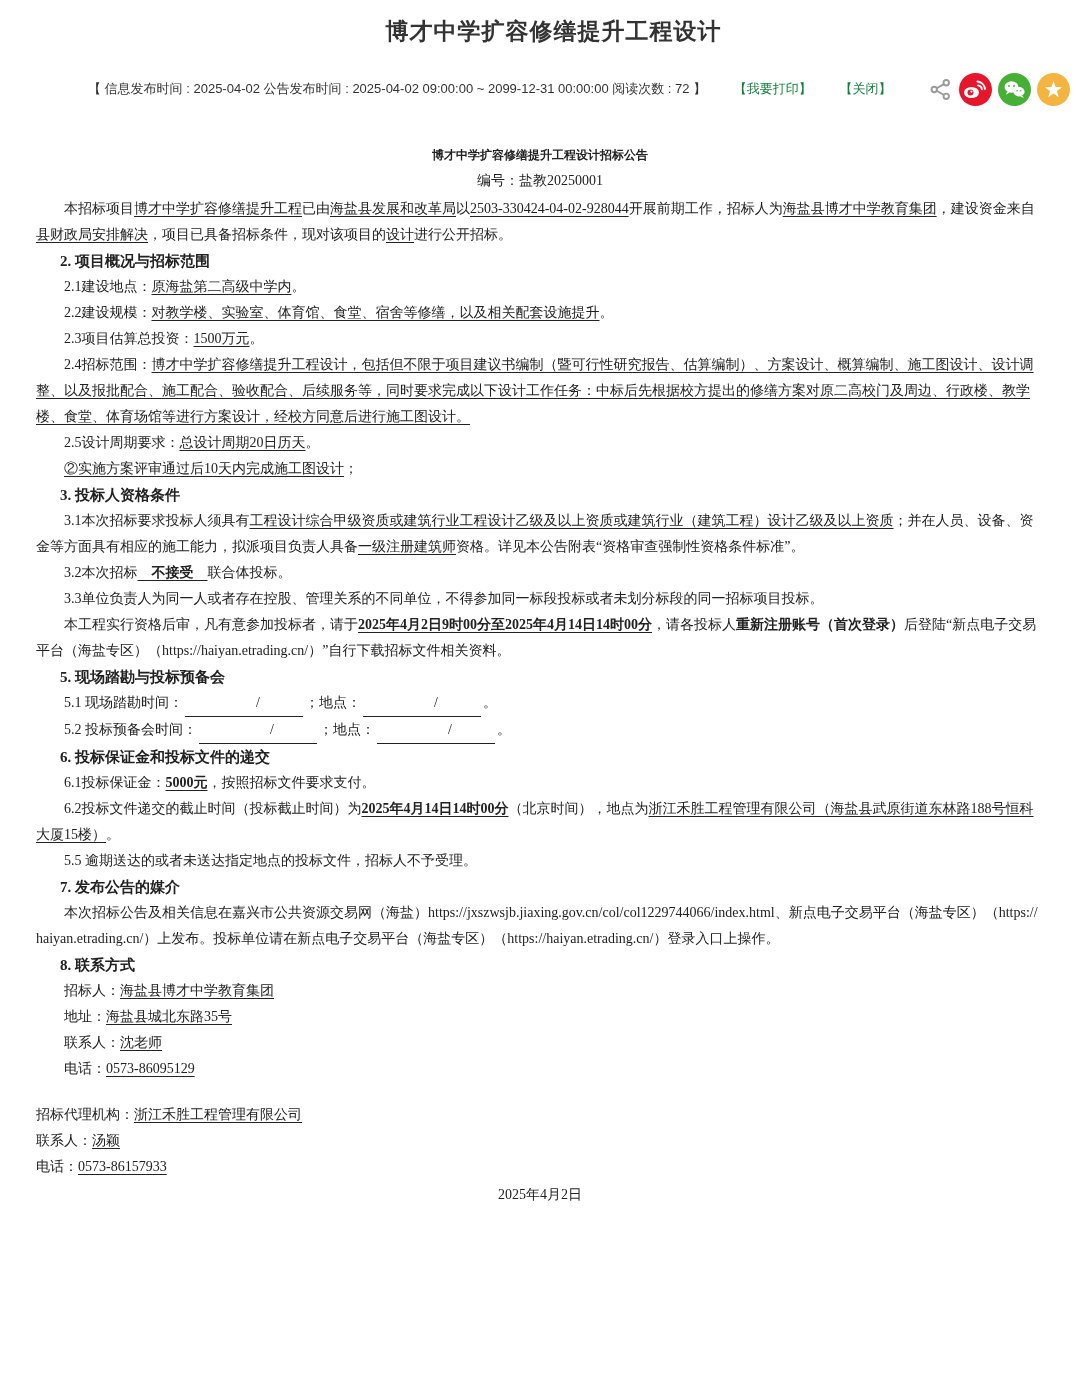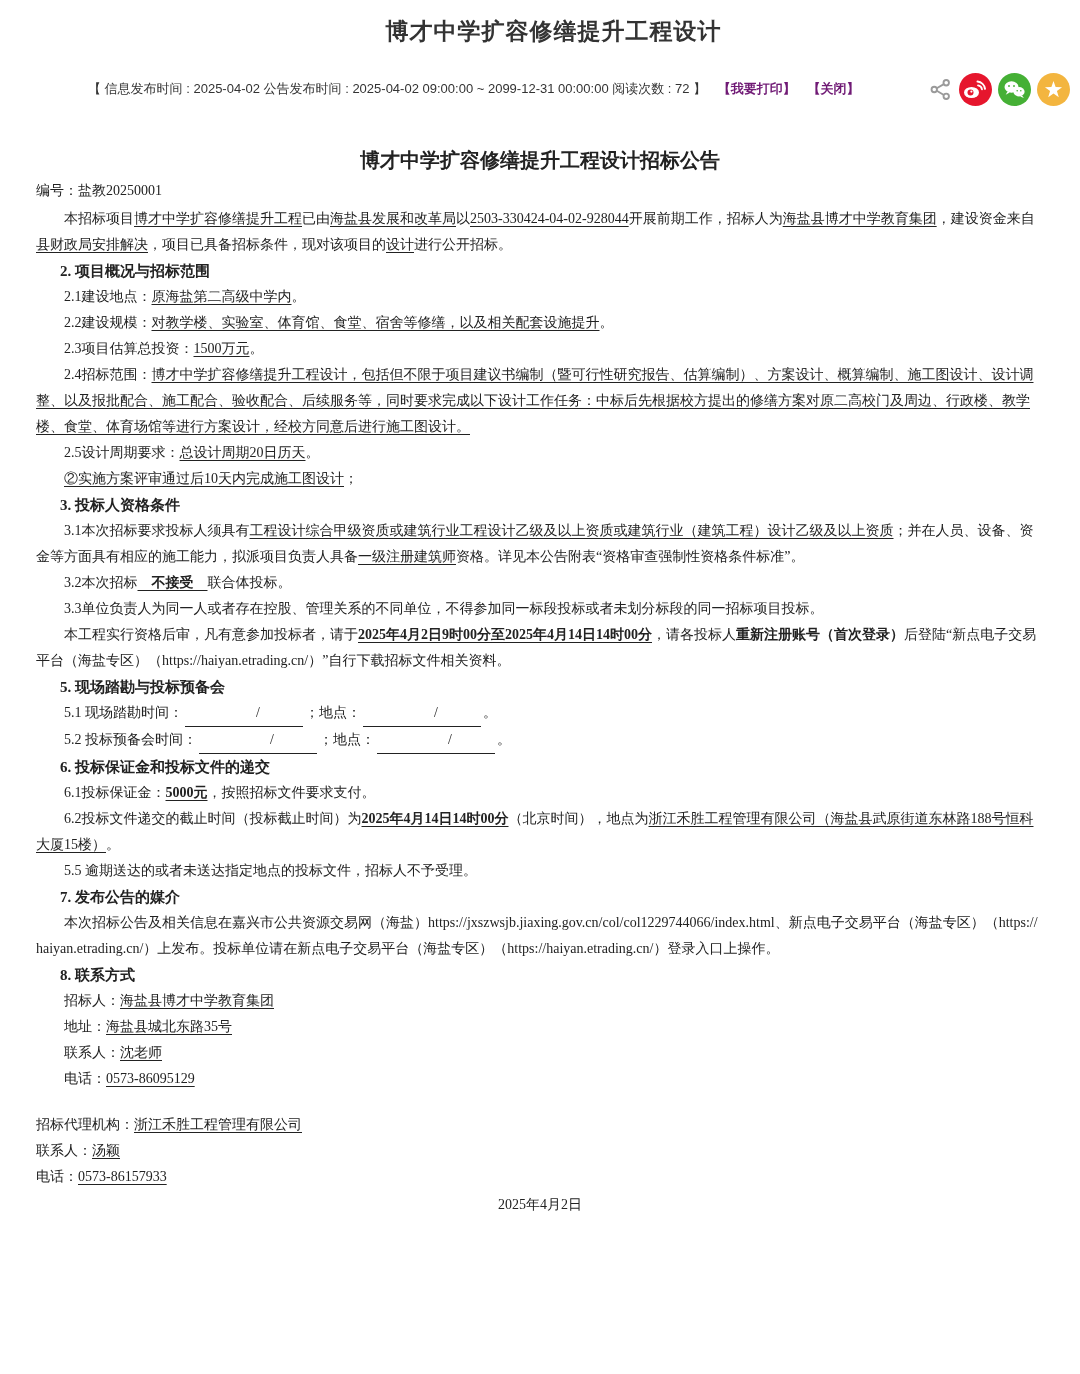--- a/index.html
+++ b/index.html
@@ -9,28 +9,28 @@
   }
   .page-title {
     margin:0; padding-top:16px; text-align:center;
     font-size:23px; font-weight:700; letter-spacing:1px; color:#333;padding-left:27px;
   }
   .meta-bar {
     display:flex; align-items:center; justify-content:space-between;
     padding:0 10px 0 88px; margin-top:20px; height:44px;
   }
   .meta-left { font-size:13px; color:#333; white-space:nowrap; }
-  .meta-btn { margin-left:8px; color:#701a75; cursor:pointer;font-weight:bold; }
+  .meta-btn { margin-left:24px; color:#15803d; cursor:pointer; }
   .share-group { display:flex; align-items:center; gap:6px; }
   .share-icon { width:25px; height:25px; }
   .icon-circle { width:33px; height:33px; display:block; }
 
   .doc { padding:0 36px; font-family:"Liberation Serif", serif; color:#222; }
-  .doc-title { text-align:center; font-weight:700; font-size:20px; margin-top:36px; }
-  .doc-number { text-align:left; font-size:14px; margin-top:8px; }
+  .doc-title { text-align:center; font-weight:700; font-size:12px; margin-top:36px; }
+  .doc-number { text-align:center; font-size:14px; margin-top:8px; }
   #doc-body { margin-top:6px; font-size:14px; line-height:26px;
               overflow-wrap:anywhere; word-break:break-all; }
   .heading { font-weight:700; text-indent:24px; font-size:15px; }
   .para  { text-indent:28px; }
   .flush { text-indent:0; }
   .date-line { text-align:center; margin-top:2px; }
   .spacer { height:20px; }
   .u { text-decoration:underline; text-underline-offset:3px; text-decoration-thickness:1px;margin-top:20px; }
   .b { font-weight:700; }
   .blank {

